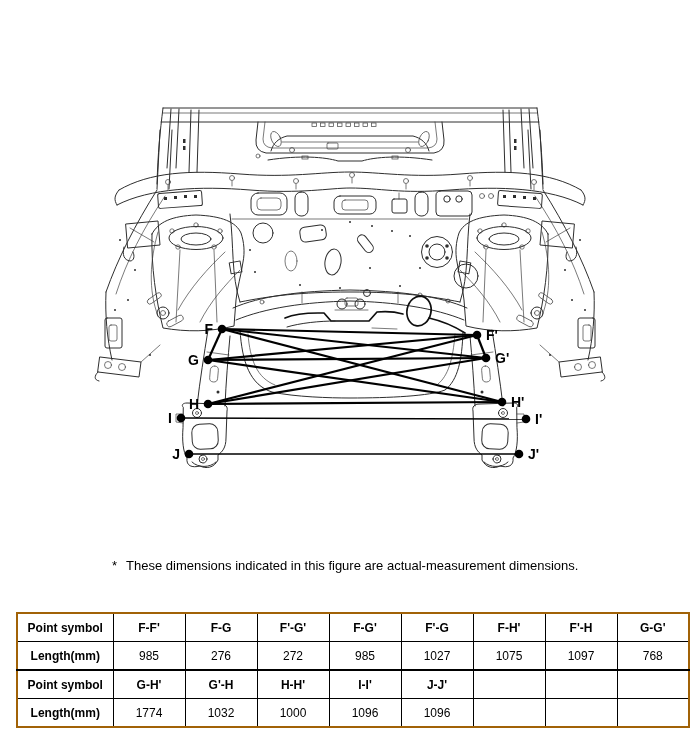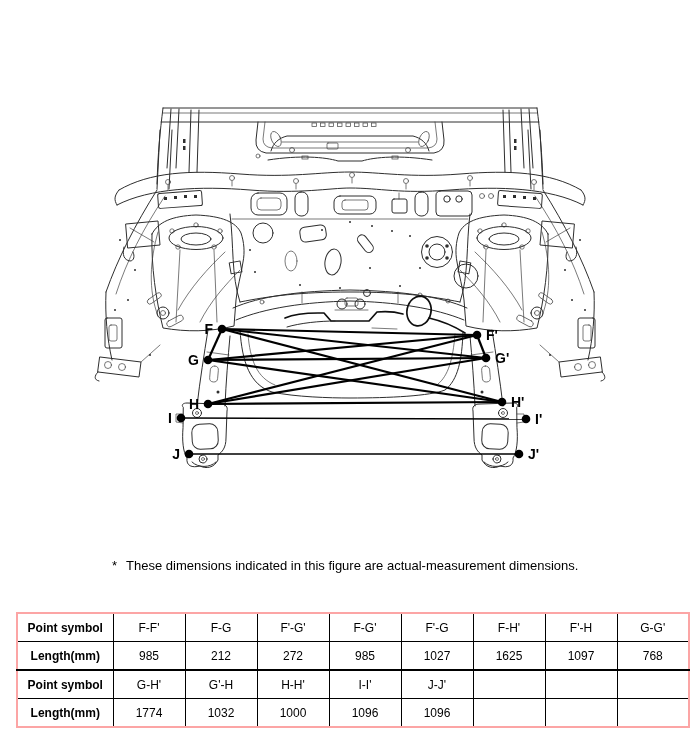--- a/index.html
+++ b/index.html
@@ -11,25 +11,25 @@
   svg .a  {stroke:#2e2e2e;stroke-width:1;fill:none;stroke-linecap:round;stroke-linejoin:round;}
   svg .a2 {stroke:#3a3a3a;stroke-width:.75;fill:none;opacity:.9;stroke-linecap:round;}
   svg .dk {stroke:#0e0e0e;stroke-width:1.7;fill:none;stroke-linecap:round;stroke-linejoin:round;}
   svg .f  {fill:#2e2e2e;stroke:none;}
   svg .ptlabel{font-family:"Liberation Sans",sans-serif;font-size:14px;font-weight:bold;fill:#000;}
   .note{
     position:absolute;left:112px;top:557px;font-size:13px;line-height:17px;
     display:flex;gap:9px;white-space:nowrap;
   }
   .dim-table{position:absolute;left:16px;top:612px;}
-  table{border-collapse:collapse;border:2px solid #fca5a5;table-layout:fixed;background:#fff;}
+  table{border-collapse:collapse;border:2px solid #a16207;table-layout:fixed;background:#fff;}
   td{border:1px solid #000;height:27px;text-align:center;vertical-align:middle;
      font-size:12px;padding:0 2px;overflow:hidden;}
   td.rowhead{font-weight:bold;}
-  td.sym{font-weight:normal;margin-left:32px;}
+  td.sym{font-weight:bold;margin-left:32px;}
   td.num{font-weight:normal;}
   tr.group-start td{border-top:2px solid #000;}
 </style>
 </head>
 <body>
 
 <div class="figure">
 <svg id="diagram-svg" width="700" height="560" viewBox="0 0 700 560" xmlns="http://www.w3.org/2000/svg" xmlns:xlink="http://www.w3.org/1999/xlink">
 
   <g>
@@ -308,25 +308,25 @@
           <td class="sym">F'-G'</td>
           <td class="sym">F-G'</td>
           <td class="sym">F'-G</td>
           <td class="sym">F-H'</td>
           <td class="sym">F'-H</td>
           <td class="sym">G-G'</td>
         </tr>
         <tr>
           <td class="rowhead">Length(mm)</td>
           <td class="num">985</td>
-          <td class="num">212</td>
+          <td class="num">276</td>
           <td class="num">272</td>
           <td class="num">985</td>
           <td class="num">1027</td>
-          <td class="num">1625</td>
+          <td class="num">1075</td>
           <td class="num">1097</td>
           <td class="num">768</td>
         </tr>
         <tr class="group-start">
           <td class="rowhead">Point symbol</td>
           <td class="sym">G-H'</td>
           <td class="sym">G'-H</td>
           <td class="sym">H-H'</td>
           <td class="sym">I-I'</td>
           <td class="sym">J-J'</td>

